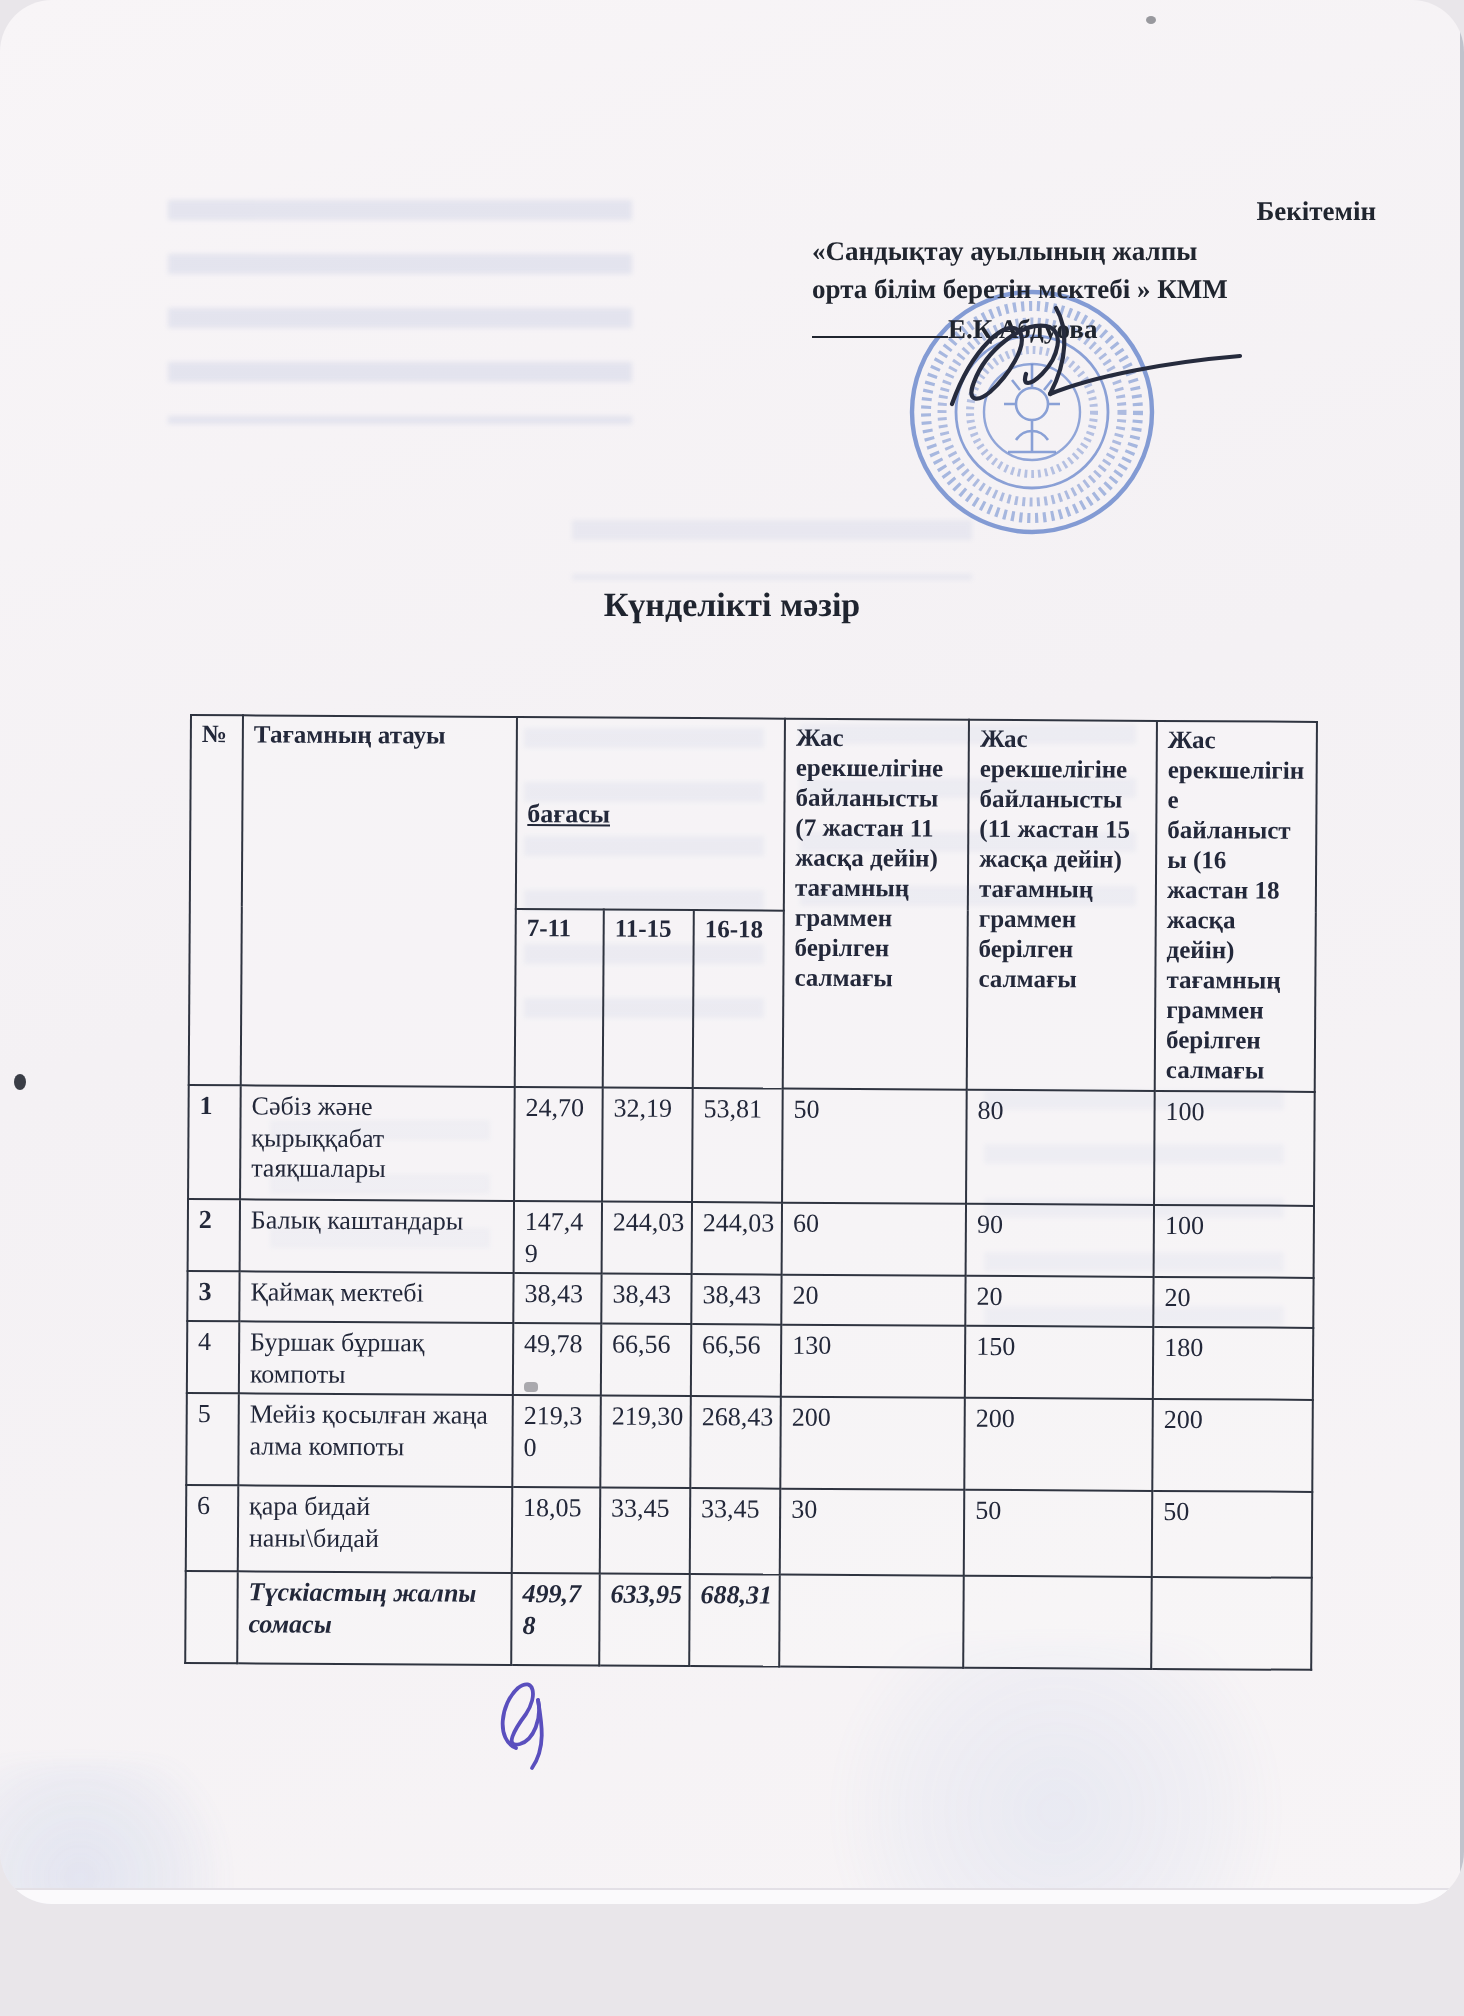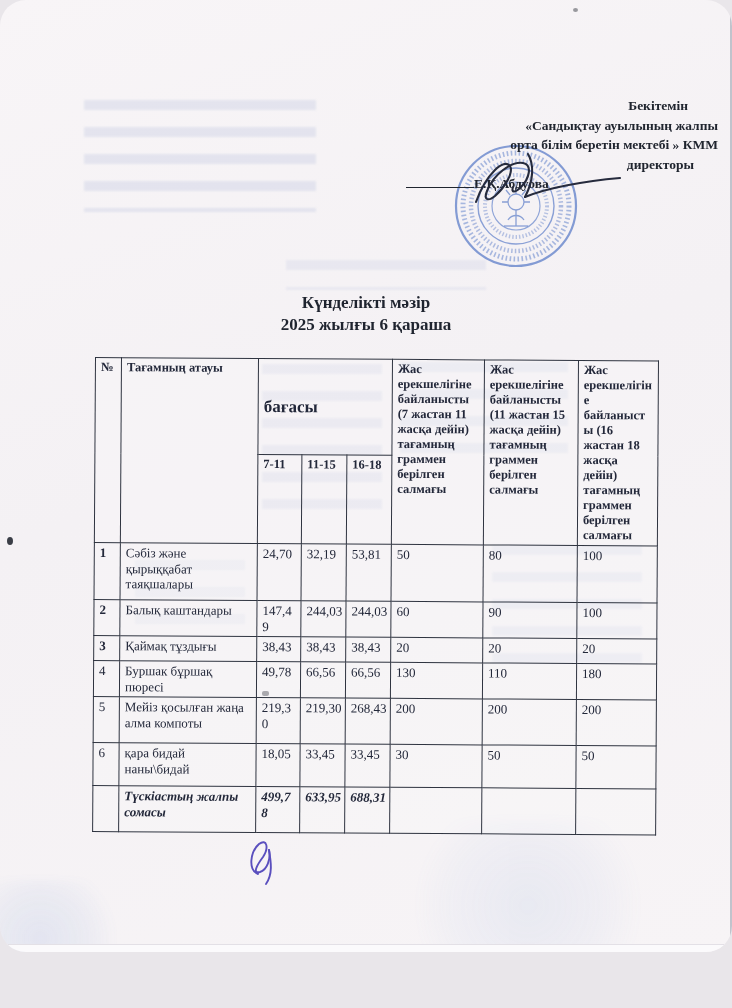--- a/index.html
+++ b/index.html
@@ -18,21 +18,21 @@
   .ghost{position:absolute;pointer-events:none;filter:blur(1.3px);opacity:.5;}
   .ghost-lines{background:repeating-linear-gradient(180deg,rgba(100,125,190,.26) 0 10px,rgba(0,0,0,0) 10px 27px);}
   .ghost-blob{filter:blur(4px);background:radial-gradient(circle at 50% 45%,rgba(110,145,210,.20) 0%,rgba(110,145,210,.10) 45%,rgba(0,0,0,0) 72%);}
   .speck{position:absolute;background:#3a3d46;border-radius:50%;pointer-events:none;}
   .edge-right{position:absolute;right:0;top:0;bottom:0;width:2px;background:#b3b7c2;opacity:.8;}
   .edge-bottom{position:absolute;left:0;right:0;bottom:0;height:7px;background:#fbfafc;border-top:1px solid #e3e0e6;}
   
   .approval{position:absolute;top:96px;right:14px;width:312px;z-index:3;
     font-weight:bold;font-size:13.5px;line-height:19.5px;color:#20252f;}
   .approval .l1{text-align:right;padding-right:30px;}
-  .approval .l2,.approval .l3{text-align:right;}
+  .approval .l2,.approval .l3{text-align:left;}
   .approval .l4{text-align:right;padding-right:24px;}
   .approval .l5{text-align:left;padding-right:10px;}
   .sigline{display:inline-block;width:68px;border-bottom:1.4px solid #20252f;height:12px;vertical-align:baseline;}
   
   .stamp{position:absolute;left:452px;top:142px;z-index:1;opacity:.85;}
   .sig-header{position:absolute;left:462px;top:148px;z-index:4;}
   .sig-footer{position:absolute;left:238px;top:836px;z-index:4;}
   
   .doc-title{position:absolute;top:292px;left:0;width:732px;text-align:center;
     font-weight:bold;font-size:17px;line-height:22px;color:#1f242f;z-index:3;}
@@ -43,21 +43,21 @@
     transform:rotate(0.35deg);transform-origin:left top;
     background:rgba(250,250,253,.25);
   }
   .menu-table th,.menu-table td{
     border:1.6px solid #2f3440;vertical-align:top;
     padding:2px 3px 2px 5px;overflow:hidden;
     font-size:13px;line-height:15.5px;color:#23283a;
     text-align:left;font-weight:normal;word-wrap:break-word;
   }
   .menu-table th{font-weight:bold;font-size:12.5px;line-height:15px;}
-  .menu-table .price-head{vertical-align:middle;font-size:17px;}
+  .menu-table .price-head{vertical-align:middle;font-size:13px;text-decoration:underline;}
   .menu-table .num{font-weight:bold;}
   .menu-table tr.total td{font-weight:bold;font-style:italic;}
   .h-top{height:88px;}
   .h-sub{height:82px;}
   .r1{height:57px;}.r2{height:30px;}.r3{height:25px;}
   .r4{height:36px;}.r5{height:46px;}.r6{height:43px;}.rt{height:46px;}
   
   .footer-sign{position:absolute;left:105px;top:852px;z-index:3;
     font-weight:bold;font-size:14.5px;color:#20252f;}
   .footer-sign .sigline{width:70px;}
@@ -97,37 +97,35 @@
           <path d="M52,84 L76,84"></path>
         </g>
       </g>
     </svg>
   </div>
 
   <div class="approval">
     <div class="l1">Бекітемін</div>
     <div class="l2">«Сандықтау ауылының жалпы</div>
     <div class="l3">орта білім беретін мектебі » КММ</div>
-    <div class="l4">директоры</div>
     <div class="l5"><span class="sigline"></span><span>Е.Қ.Абдуова</span></div>
   </div>
 
   <div class="sig-header">
     <svg width="170" height="72" viewBox="0 0 170 72">
       <g fill="none" stroke="#262b3d" stroke-width="2.1" stroke-linecap="round">
         <path d="M14,54 C24,26 42,10 48,18 C52,25 42,40 33,48 C27,53 21,53 25,43 C31,27 49,13 61,15 C71,17 67,31 59,39 C53,45 49,45 51,39"></path>
         <path d="M66,6 C72,16 72,32 63,49"></path>
         <path d="M63,49 C85,40 122,33 158,30"></path>
       </g>
     </svg>
   </div>
 
   <div class="doc-title">
     <div>Күнделікті мәзір</div>
-    <div>2025 жылғы 6 қараша</div>
   </div>
 
   <table class="menu-table">
     <colgroup>
       <col style="width:26px">
         <col style="width:137px">
       <col style="width:44px">
         <col style="width:45px">
         <col style="width:45px">
       <col style="width:92px">
@@ -164,36 +162,36 @@
       <td>Балық каштандары</td>
       <td>147,49</td>
       <td>244,03</td>
       <td>244,03</td>
       <td>60</td>
       <td>90</td>
       <td>100</td>
     </tr>
     <tr class="r3">
       <td class="num">3</td>
-      <td>Қаймақ тұздығы</td>
+      <td>Қаймақ мектебі</td>
       <td>38,43</td>
       <td>38,43</td>
       <td>38,43</td>
       <td>20</td>
       <td>20</td>
       <td>20</td>
     </tr>
     <tr class="r4">
       <td class="num" style="font-weight:normal">4</td>
-      <td>Буршак бұршақ пюресі</td>
+      <td>Буршак бұршақ компоты</td>
       <td>49,78</td>
       <td>66,56</td>
       <td>66,56</td>
       <td>130</td>
-      <td>110</td>
+      <td>150</td>
       <td>180</td>
     </tr>
     <tr class="r5">
       <td class="num" style="font-weight:normal">5</td>
       <td>Мейіз қосылған жаңа алма компоты</td>
       <td>219,30</td>
       <td>219,30</td>
       <td>268,43</td>
       <td>200</td>
       <td>200</td>

